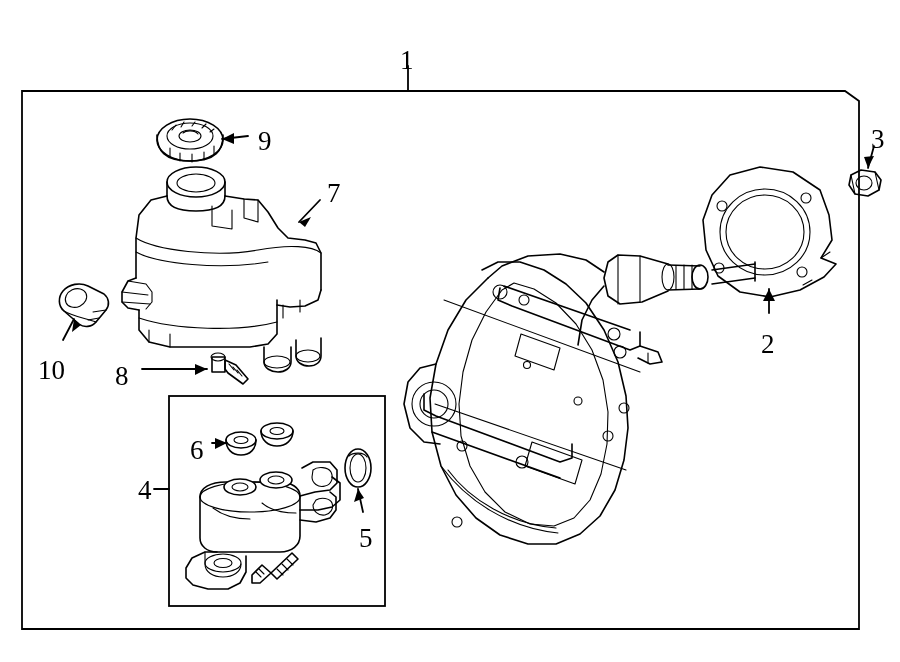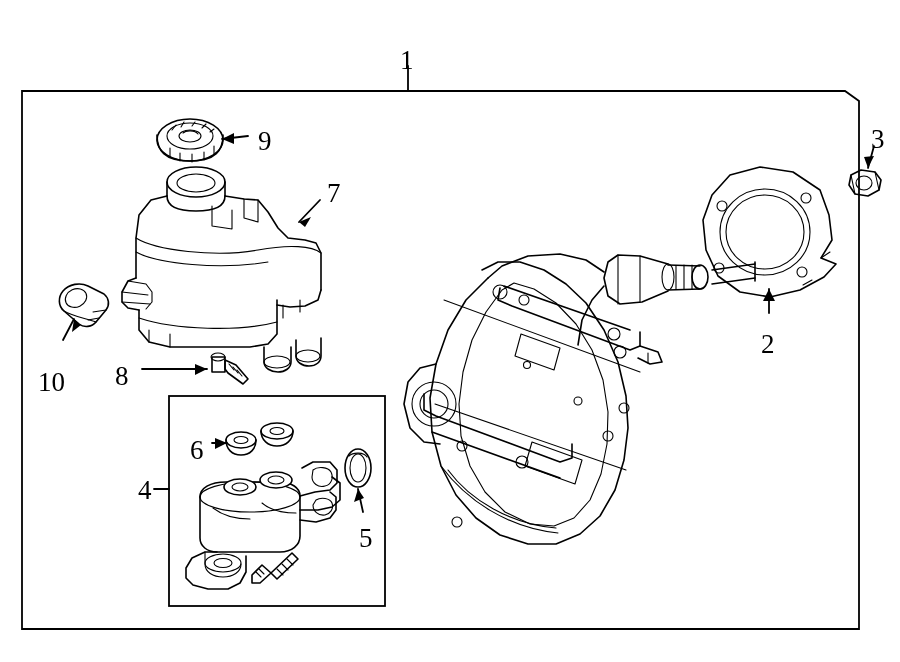--- a/index.html
+++ b/index.html
@@ -299,15 +299,15 @@
 
   <div class="callout" style="left:400px; top:47px;">1</div>
   <div class="callout" style="left:761px; top:331px;">2</div>
   <div class="callout" style="left:871px; top:126px;">3</div>
   <div class="callout" style="left:138px; top:477px;">4</div>
   <div class="callout" style="left:359px; top:525px;">5</div>
   <div class="callout" style="left:190px; top:437px;">6</div>
   <div class="callout" style="left:327px; top:180px;">7</div>
   <div class="callout" style="left:115px; top:363px;">8</div>
   <div class="callout" style="left:258px; top:128px;">9</div>
-  <div class="callout" style="left:38px;  top:357px;margin-top:12px;">10</div>
+  <div class="callout" style="left:38px;  top:357px;">10</div>
 
 </div>
 
 </body></html>

